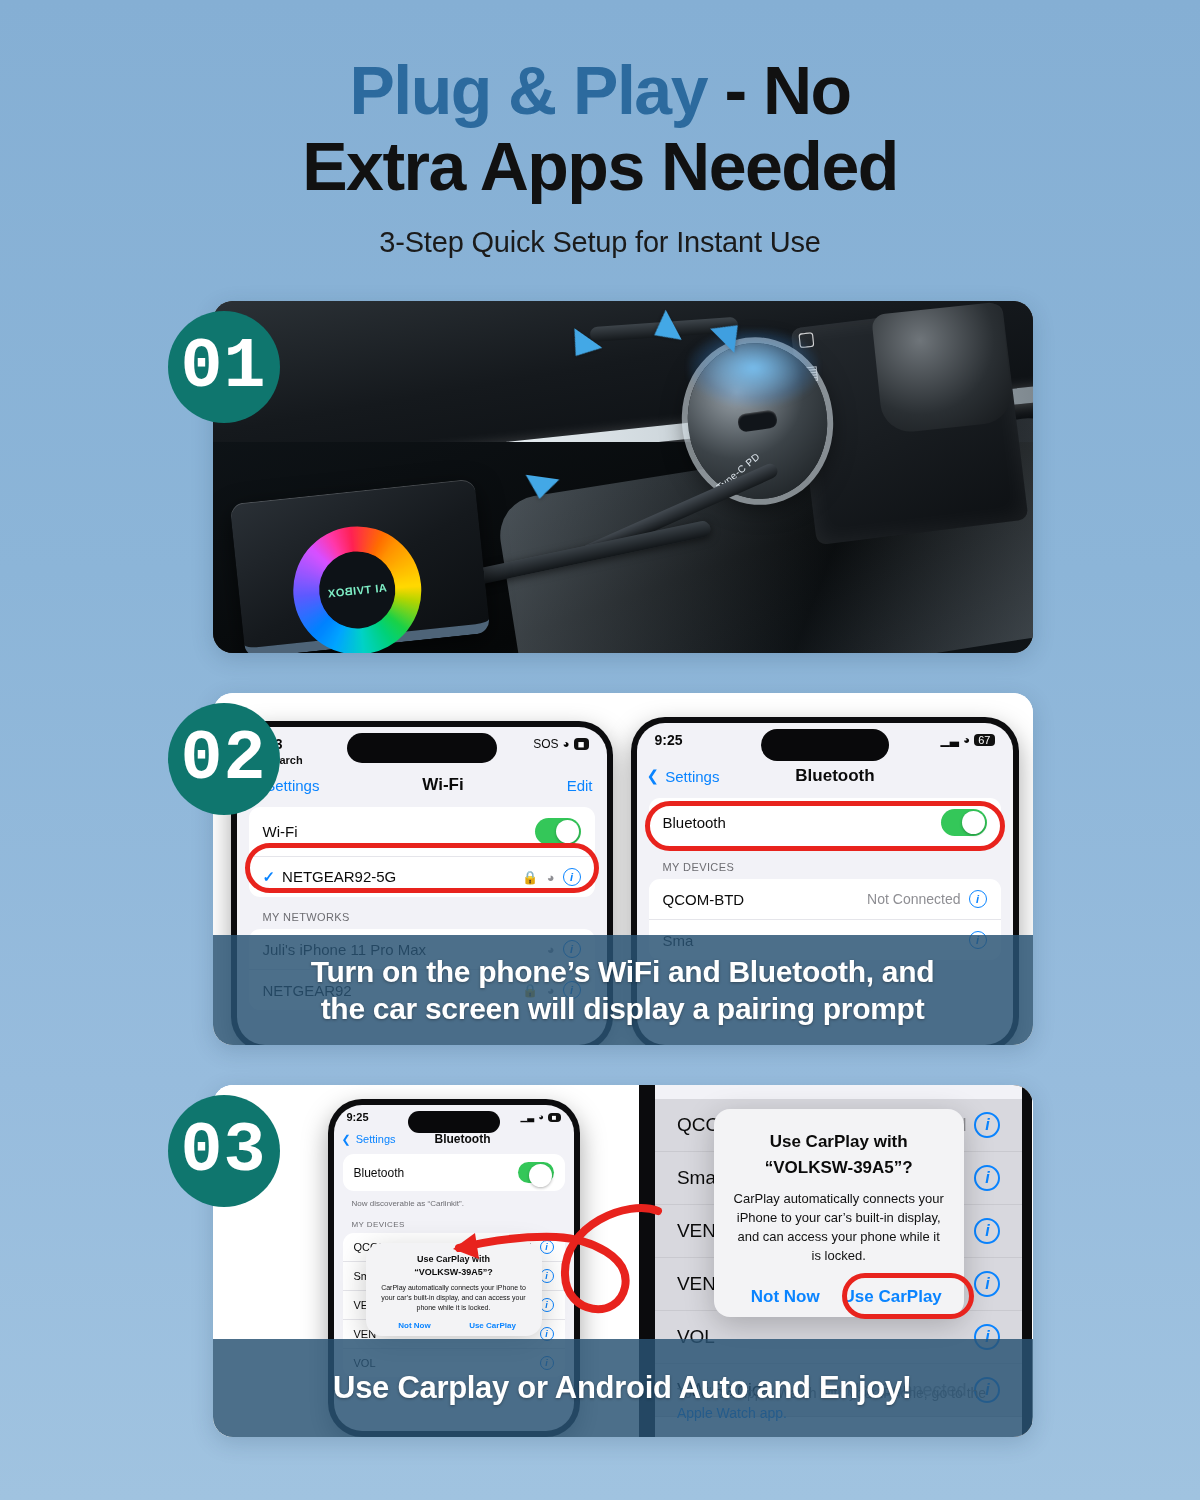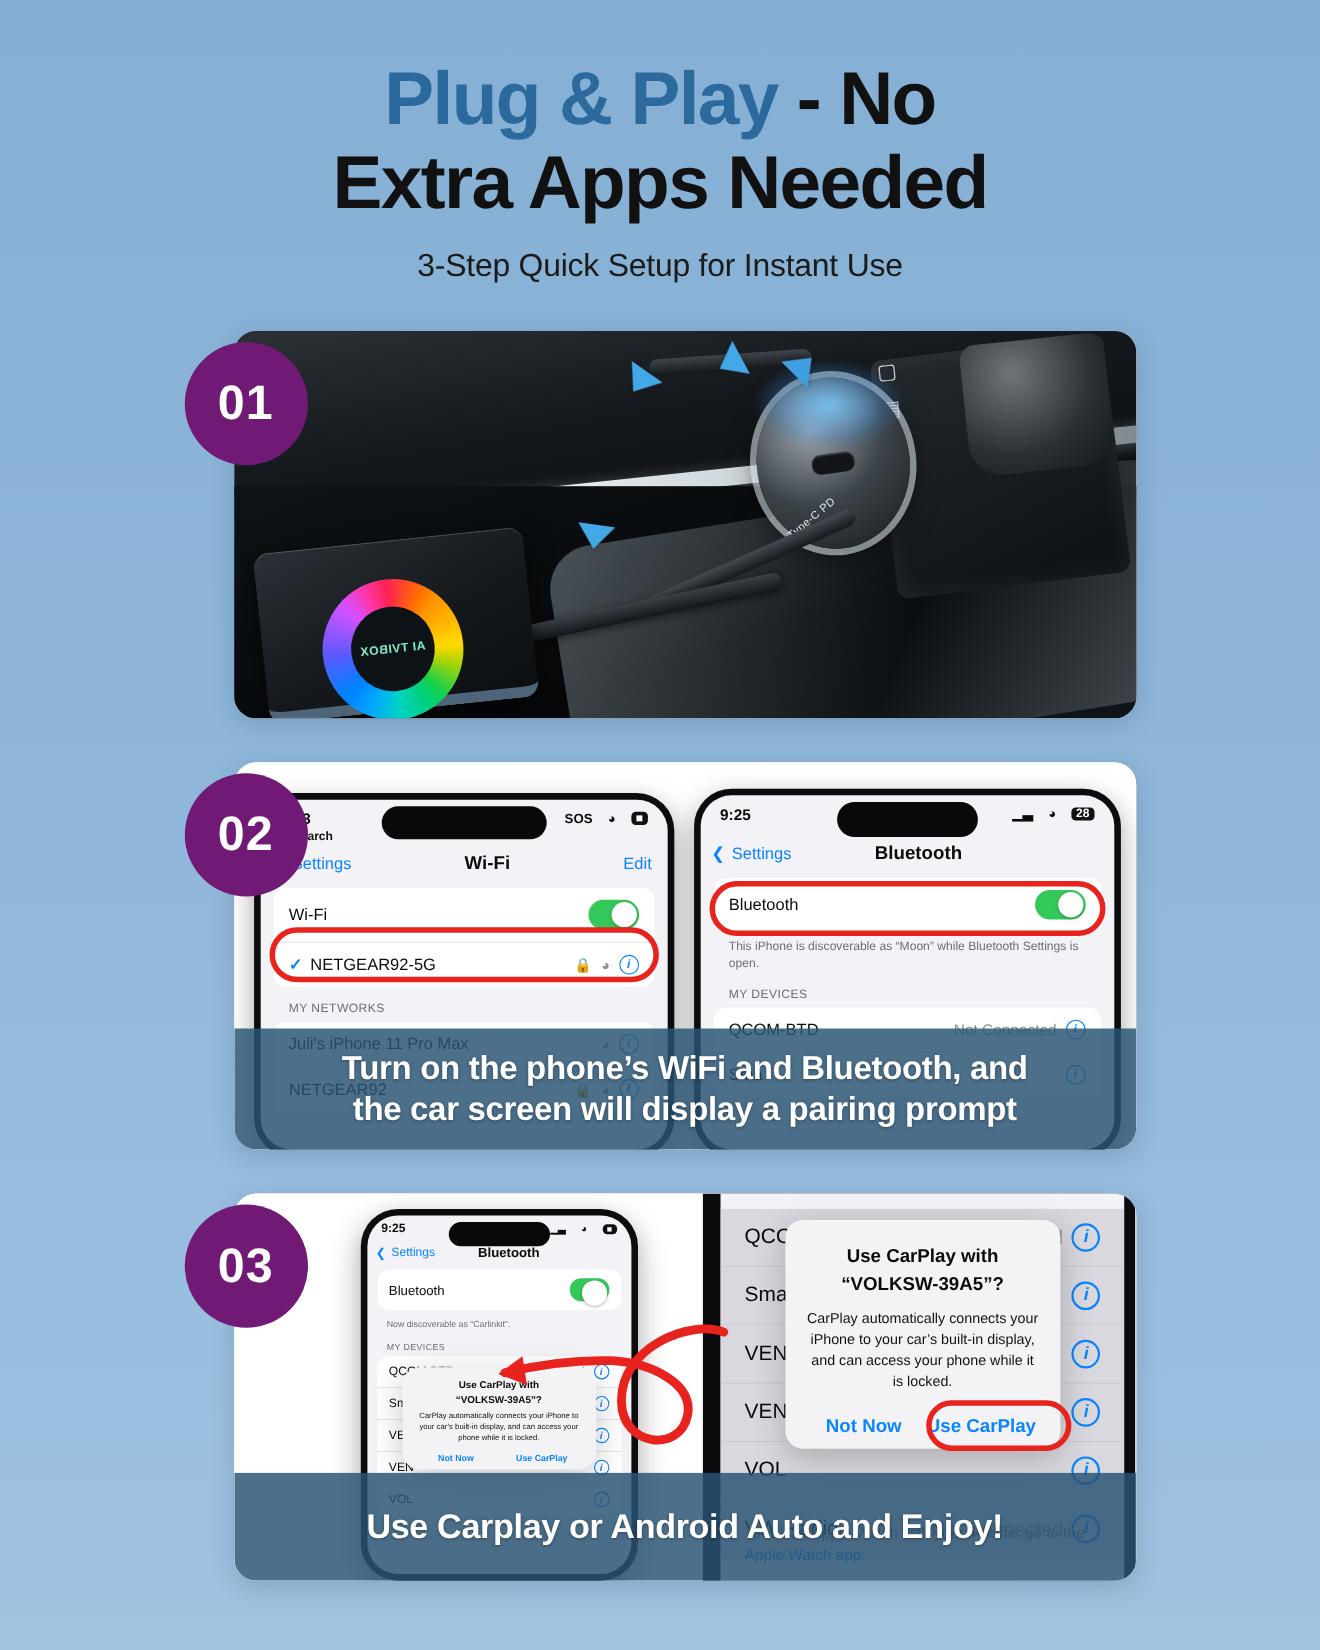--- a/index.html
+++ b/index.html
@@ -24,23 +24,23 @@
   .step-3 { margin-bottom: 0; }
 
   .card {
     position: absolute; left: 45px; top: 0; width: 820px; height: 352px;
     border-radius: 20px; overflow: hidden; background: #ffffff;
     box-shadow: 0 6px 22px rgba(20,50,80,0.18);
   }
 
   .badge {
     position: absolute; left: 0; top: 10px; width: 112px; height: 112px;
-    border-radius: 50%; background: #701a75; z-index: 6;
+    border-radius: 50%; background: #0f766e; z-index: 6;
     display: flex; align-items: center; justify-content: center;
-    color: #ffffff; font-size: 44px; font-weight: 800; letter-spacing: 1px;
+    color: #ffffff; font-size: 70px; font-weight: 800; letter-spacing: 1px; font-family: Liberation Mono, monospace;
   }
 
   .caption-bar {
     position: absolute; left: 0; right: 0; bottom: 0; height: 98px;
     background: rgba(42,83,115,0.84);
     display: flex; flex-direction: column; align-items: center; justify-content: center;
     z-index: 5; padding: 0 24px;
   }
   .caption-bar.two-line { height: 110px; }
   .caption-text {
@@ -167,21 +167,21 @@
     overflow: hidden; position: relative;
   }
   .notch {
     position: absolute; left: 50%; transform: translateX(-50%); top: 6px;
     background: #09090b; border-radius: 16px;
   }
   .statusbar {
     display: flex; justify-content: space-between; align-items: center;
     padding: 9px 18px 2px 18px; font-size: 14px; font-weight: 700; color: #0a0a0a;
   }
-  .status-right { display: flex; align-items: center; gap: 14px; font-size: 12px; font-weight: 700; }
+  .status-right { display: flex; align-items: center; gap: 4px; font-size: 12px; font-weight: 400; }
   .batt { background:#111; color:#fff; border-radius:4px; padding:0 4px; font-size:11px; }
   .search-back { font-size: 11px; color: #111; padding: 0 18px; font-weight: 600; }
   .navbar {
     display: flex; align-items: center; justify-content: space-between;
     padding: 8px 14px 12px 10px; font-size: 16px;
   }
   .nav-left { color: #0a84ff; display:flex; align-items:center; gap:2px; font-size: 15px; }
   .nav-title { font-weight: 700; font-size: 17px; color: #0b0b0b; }
   .nav-right { color: #0a84ff; font-size: 15px; }
   .group { background:#fff; border-radius: 11px; margin: 0 12px; overflow: hidden; }
@@ -346,35 +346,34 @@
         </div>
 
         <div class="phone" style="left:418px; top:24px; width:388px; height:334px;">
           <div class="phone-screen">
             <div class="notch" style="width:128px; height:32px; border-radius:18px;"></div>
             <div class="statusbar">
               <span>9:25</span>
               <span class="status-right">
                 <span>▁▃</span>
                 <span>◕</span>
-                <span class="batt">28</span>
+                <span class="batt">67</span>
               </span>
             </div>
             <div class="navbar" style="padding-top:16px;">
               <span class="nav-left">❮&nbsp;<span>Settings</span></span>
               <span class="nav-title">Bluetooth</span>
               <span style="width:48px;"></span>
             </div>
             <div class="group">
               <div class="row">
                 <span>Bluetooth</span>
                 <span class="toggle"></span>
               </div>
             </div>
-            <div class="note">This iPhone is discoverable as “Moon” while Bluetooth Settings is open.</div>
             <div class="sect-head">MY DEVICES</div>
             <div class="group">
               <div class="row">
                 <span>QCOM-BTD</span>
                 <span class="rowicons">
                     <span class="notconn">Not Connected</span>
                     <span class="infoi">i</span>
                   </span>
               </div>
               <div class="row">

